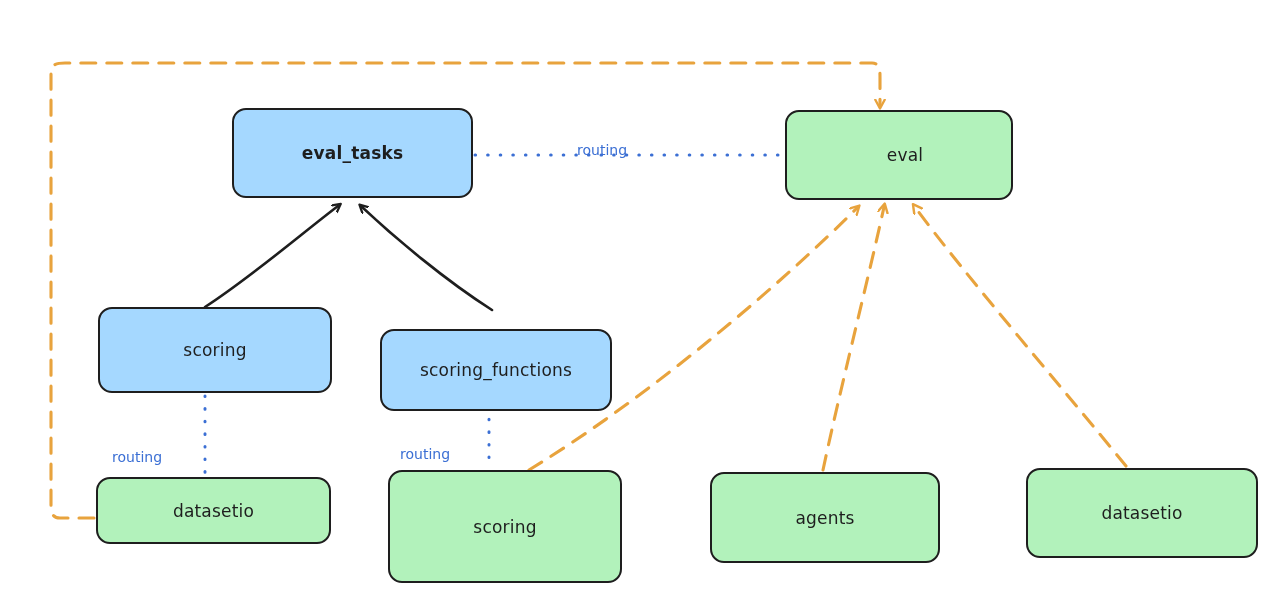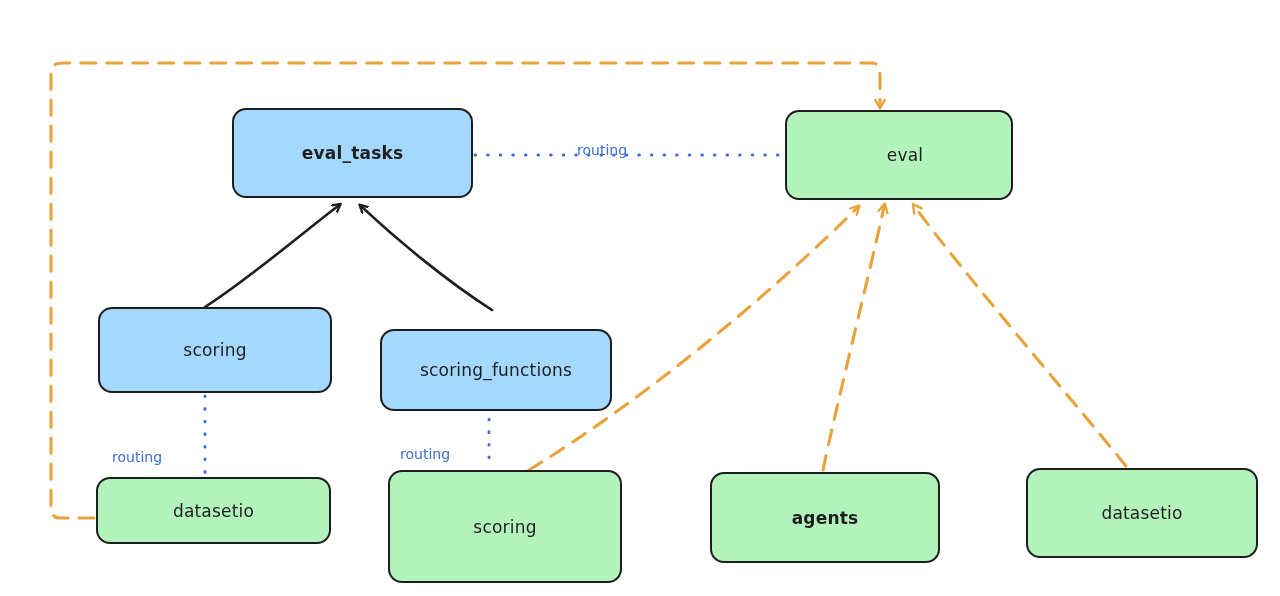--- a/index.html
+++ b/index.html
@@ -84,21 +84,21 @@
   </div>
 
   <div class="node green" style="left:96px;top:477px;width:235px;height:67px;">
     <span>datasetio</span>
   </div>
 
   <div class="node green" style="left:388px;top:470px;width:234px;height:113px;">
     <span>scoring</span>
   </div>
 
-  <div class="node green" style="left:710px;top:472px;width:230px;height:91px;font-weight:bold;">
+  <div class="node green" style="left:710px;top:472px;width:230px;height:91px;">
     <span>agents</span>
   </div>
 
   <div class="node green" style="left:1026px;top:468px;width:232px;height:90px;">
     <span>datasetio</span>
   </div>
 
   <div class="edge-label" style="left:577px;top:118px;">routing</div>
 
   <div class="edge-label" style="left:112px;top:425px;">routing</div>

